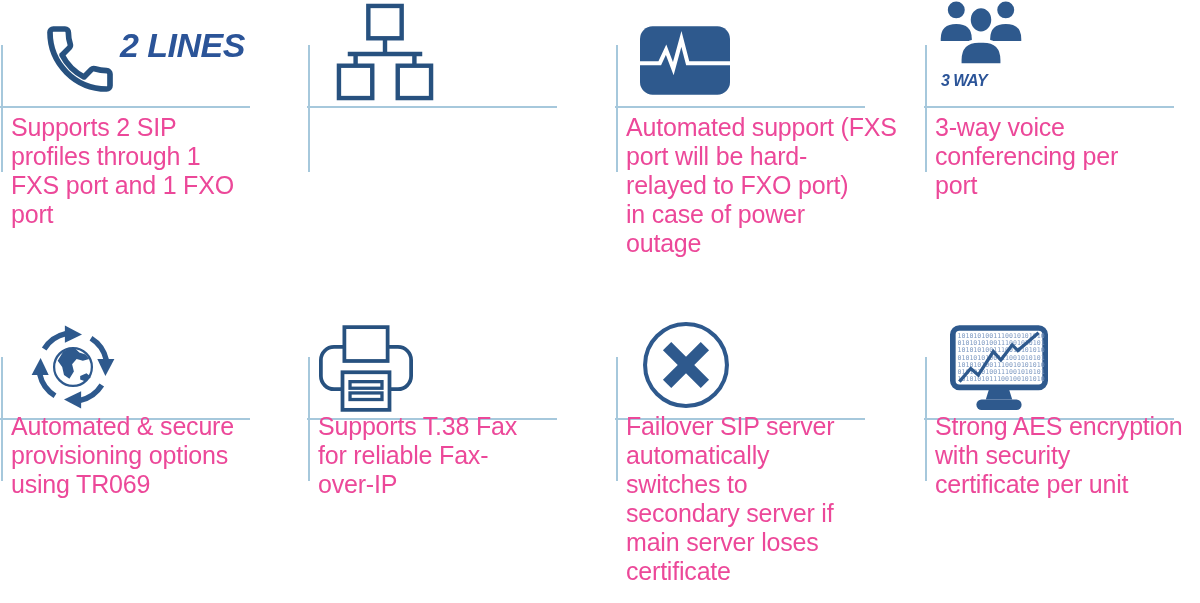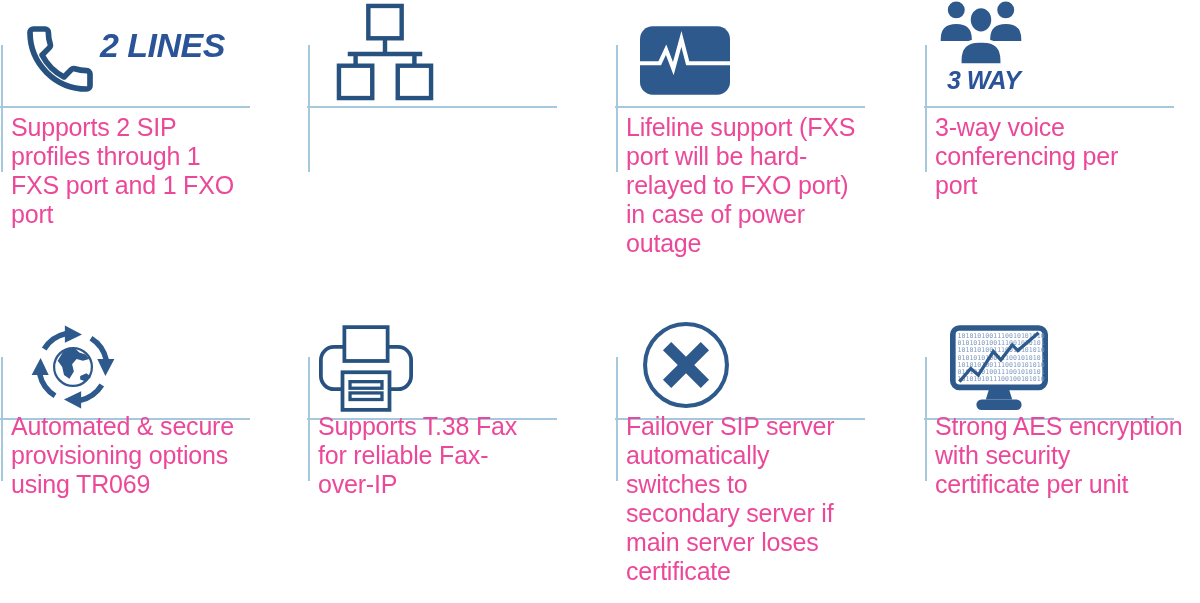--- a/index.html
+++ b/index.html
@@ -14,30 +14,30 @@
   .r2 .vline{top:57px;height:124px}
   .icon-area{position:absolute;left:0;top:0;right:0;display:flex;align-items:flex-end;}
   .r1 .icon-area{height:103px}
   .r2 .icon-area{height:114px}
   .feature-text{position:absolute;left:11px;right:6px;color:#ec4899;font-size:25px;line-height:29px;white-space:pre-line;letter-spacing:-0.2px;}
   .r1 .feature-text{top:113px}
   .r2 .feature-text{top:112px}
   .badge{color:#2b5498;font-style:italic;font-weight:bold;letter-spacing:-0.5px;}
   .badge-2lines{font-size:34px;line-height:34px;align-self:flex-start;margin:28px 0 0 0;}
   .col-people{display:flex;flex-direction:column;align-items:flex-start;}
-  .badge-3way{font-size:25px;line-height:25px;margin:3px 0 10px 12px;text-align:center;}
+  .badge-3way{font-size:16px;line-height:25px;margin:3px 0 10px 6px;text-align:center;}
   svg{display:block;}
 </style>
 </head>
 <body>
 
 <div class="board">
 
   <div class="cell r1">
-    <div class="icon-area" style="padding-left:20px">
+    <div class="icon-area" style="padding-left:40px">
       <svg width="80" height="80" viewBox="0 0 24 24" style="margin-bottom:4px">
         <path d="M6.62 10.79c1.44 2.83 3.76 5.14 6.59 6.59l2.2-2.2c.27-.27.67-.36 1.02-.24 1.12.37 2.33.57 3.57.57.55 0 1 .45 1 1V20c0 .55-.45 1-1 1-9.39 0-17-7.61-17-17 0-.55.45-1 1-1h3.5c.55 0 1 .45 1 1 0 1.25.2 2.45.57 3.57.11.35.03.74-.24 1.02l-2.2 2.2z" fill="none" stroke="#27517f" stroke-width="1.7" stroke-linejoin="round" stroke-linecap="round"></path>
       </svg>
       <div class="badge badge-2lines">2 LINES</div>
     </div>
     <div class="hline"></div>
     <div class="vline"></div>
     <div class="feature-text">Supports 2 SIP
 profiles through 1
 FXS port and 1 FXO
@@ -61,21 +61,21 @@
 
   <div class="cell r1">
     <div class="icon-area" style="padding-left:25px">
       <svg width="90" height="69" viewBox="0 0 100 76" style="margin-bottom:8px">
         <rect x="0" y="0" width="100" height="76" rx="14" fill="#2e598d"></rect>
         <polyline points="0,41 22,41 29,26 37,47 46,14 53,41 100,41" fill="none" stroke="#ffffff" stroke-width="4.5"></polyline>
       </svg>
     </div>
     <div class="hline"></div>
     <div class="vline"></div>
-    <div class="feature-text">Lifeline support (FXS
+    <div class="feature-text">Automated support (FXS
 port will be hard-
 relayed to FXO port)
 in case of power
 outage</div>
   </div>
 
   <div class="cell r1">
     <div class="icon-area col-people" style="padding-left:11px">
       <svg width="92" height="70" viewBox="0 0 120 92">
         <g fill="#2e598d">

